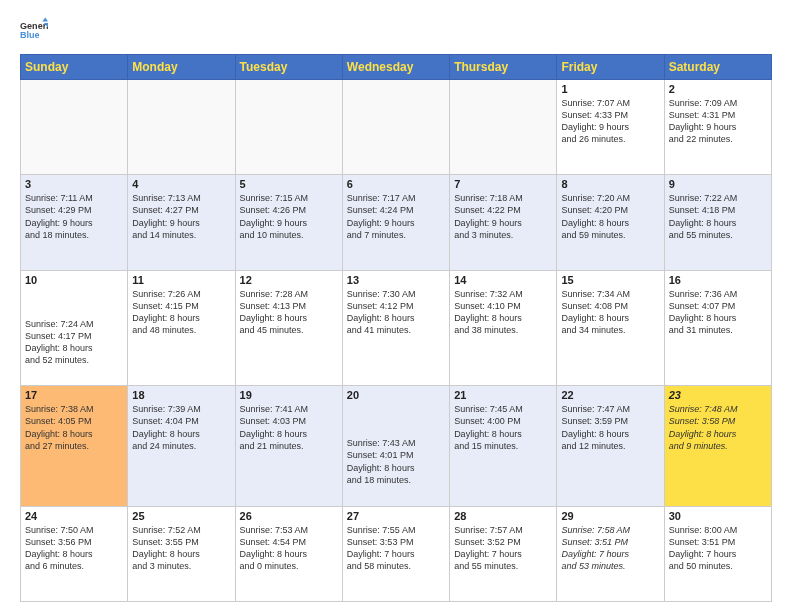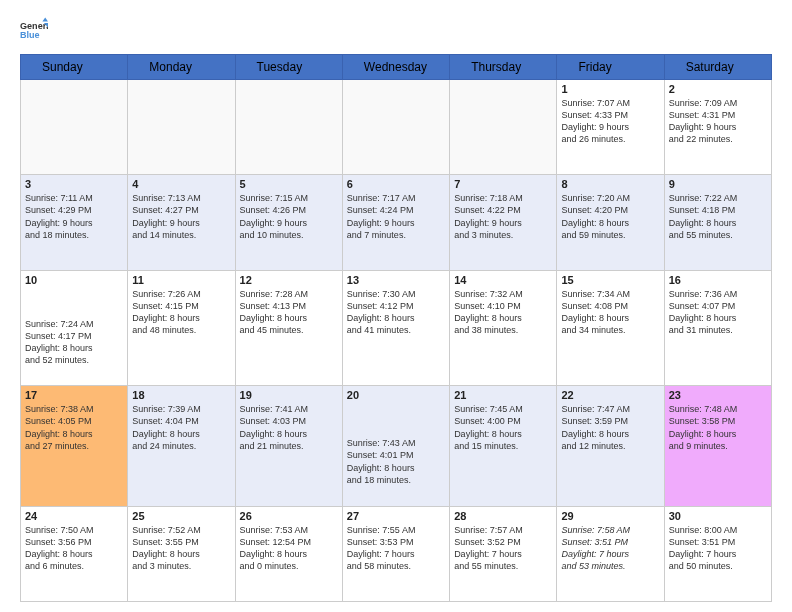--- a/index.html
+++ b/index.html
@@ -47,24 +47,24 @@
     }
     .calendar {
       flex: 1;
       border: 1px solid #ccc;
       border-collapse: collapse;
       width: 100%;
       table-layout: fixed;
     }
     .calendar th {
       background-color: #4472c4;
-      color: #000000;
+      color: #fde047;
       font-size: 12px;
-      font-weight: normal;
-      padding: 5px 21px;
+      font-weight: bold;
+      padding: 5px 4px;
       text-align: left;
       border: 1px solid #3a62b0;
     }
     .calendar td {
       vertical-align: top;
       border: 1px solid #ccc;
       padding: 3px 4px;
       font-size: 9.5px;
       color: #333;
       background: #fff;
@@ -280,21 +280,21 @@
 Daylight: 8 hours
 and 15 minutes.</div>
           </td>
           <td style="background: rgb(232, 236, 248);">
             <span class="day-number">22</span>
             <div class="day-info" style="white-space: pre-line;">Sunrise: 7:47 AM
 Sunset: 3:59 PM
 Daylight: 8 hours
 and 12 minutes.</div>
           </td>
-          <td style="background: #f0abfc;">
+          <td style="background: #fde047; font-style: italic;">
             <span class="day-number">23</span>
             <div class="day-info" style="white-space: pre-line;">Sunrise: 7:48 AM
 Sunset: 3:58 PM
 Daylight: 8 hours
 and 9 minutes.</div>
           </td>
         </tr>
         <tr>
           <td>
             <span class="day-number">24</span>
@@ -306,21 +306,21 @@
           <td>
             <span class="day-number">25</span>
             <div class="day-info" style="white-space: pre-line;">Sunrise: 7:52 AM
 Sunset: 3:55 PM
 Daylight: 8 hours
 and 3 minutes.</div>
           </td>
           <td>
             <span class="day-number">26</span>
             <div class="day-info" style="white-space: pre-line;">Sunrise: 7:53 AM
-Sunset: 12:54 PM
+Sunset: 4:54 PM
 Daylight: 8 hours
 and 0 minutes.</div>
           </td>
           <td>
             <span class="day-number">27</span>
             <div class="day-info" style="white-space: pre-line;">Sunrise: 7:55 AM
 Sunset: 3:53 PM
 Daylight: 7 hours
 and 58 minutes.</div>
           </td>

